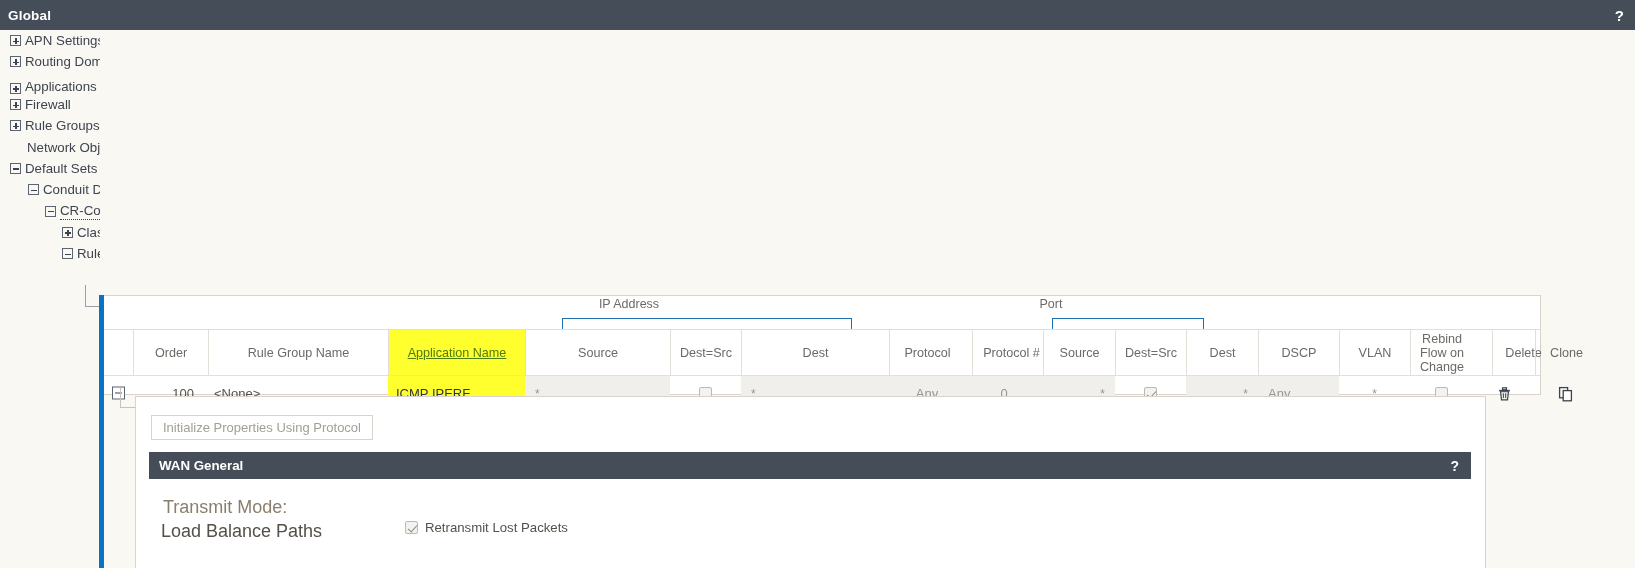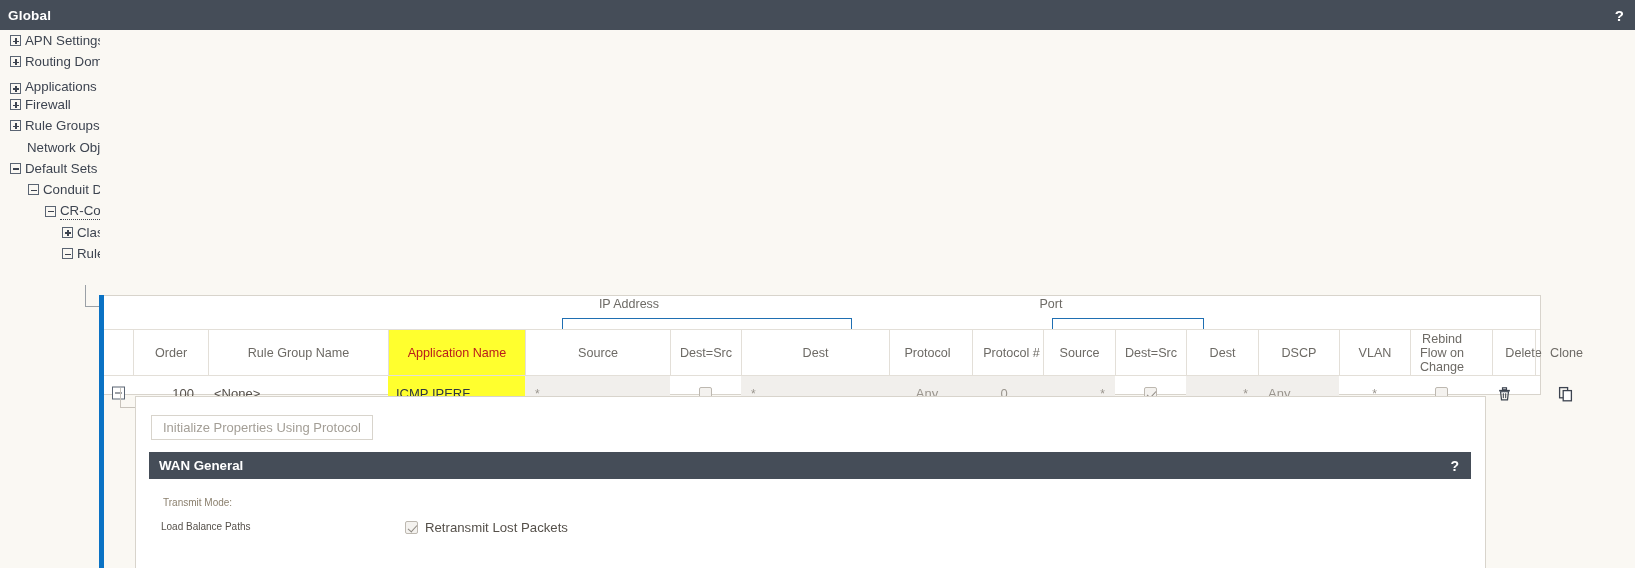--- a/index.html
+++ b/index.html
@@ -118,21 +118,21 @@
     position: absolute; top: 0; height: 46px;
     border-left: 1px solid #e3dfd8;
     display: flex; align-items: center; justify-content: center;
     text-align: center;
     font-size: 12.6px; color: #6d6a65;
     line-height: 1.12;
     padding: 0 2px;
     cursor: pointer;
   }
   .hcell.noborder { border-left: none; }
-  .hcell.hl { background: #ffff2e; color: #b91c1c; }
+  .hcell.hl { background: #ffff2e; color: #4d7c0f; text-decoration: underline; }
 
   .datarow {
     position: relative; height: 35px;
     border-top: 1px solid #e3dfd8;
   }
   .dcell {
     position: absolute; top: 0; height: 35px;
     display: flex; align-items: center;
     font-size: 13px; color: #55504a;
     padding: 0 6px;
@@ -212,21 +212,21 @@
     margin-left: 10px;
   }
   .wanbar-help {
     position: absolute; right: 12px; top: 50%;
     transform: translateY(-50%);
     color: #ffffff; font-size: 14px; font-weight: bold;
     cursor: pointer; line-height: 1;
   }
   .fld {
     position: absolute;
-    font-size: 10px; color: #55504a;
+    font-size: 18px; color: #55504a;
     white-space: nowrap;
   }
   .fld.muted { color: #8a7f6d; }
   .cbrow {
     position: absolute;
     display: flex; align-items: center; gap: 7px;
     font-size: 13.2px; color: #55504a;
   }
 </style>
 </head>

